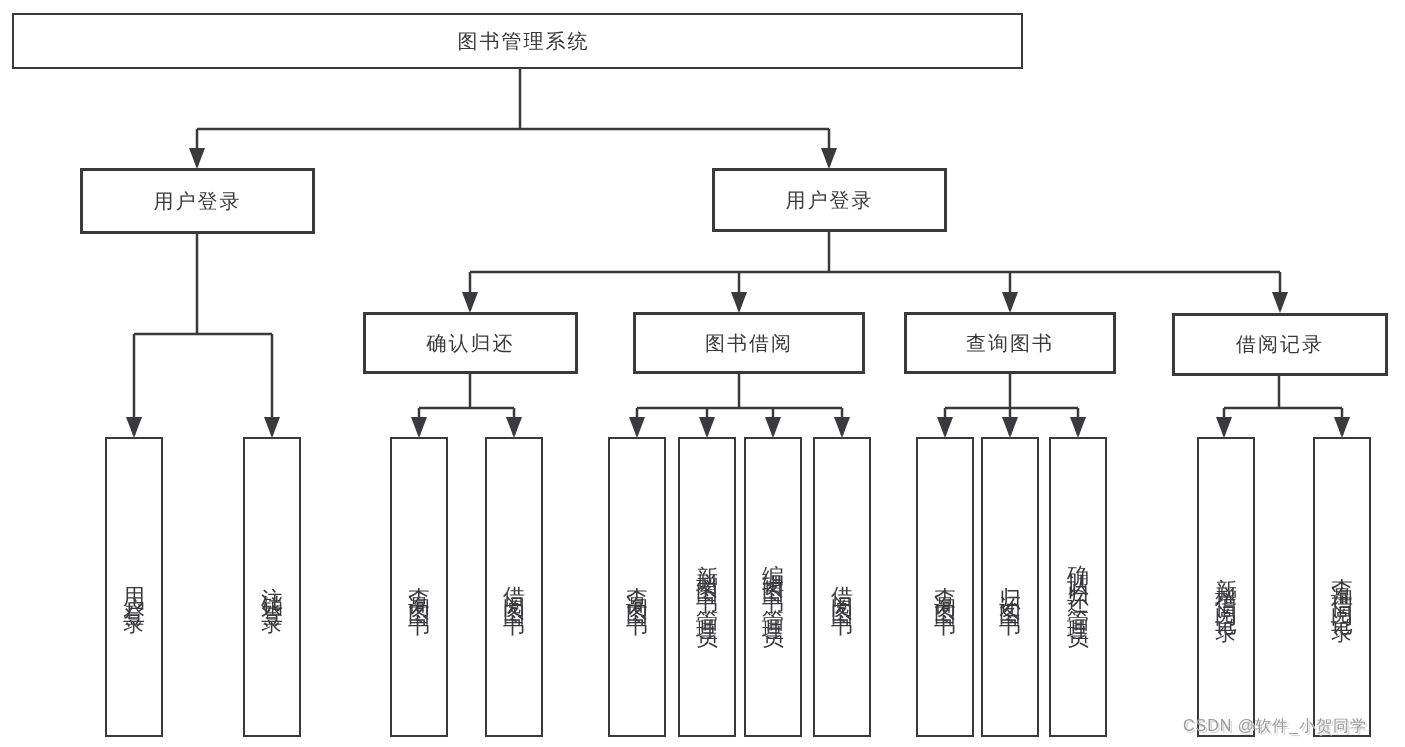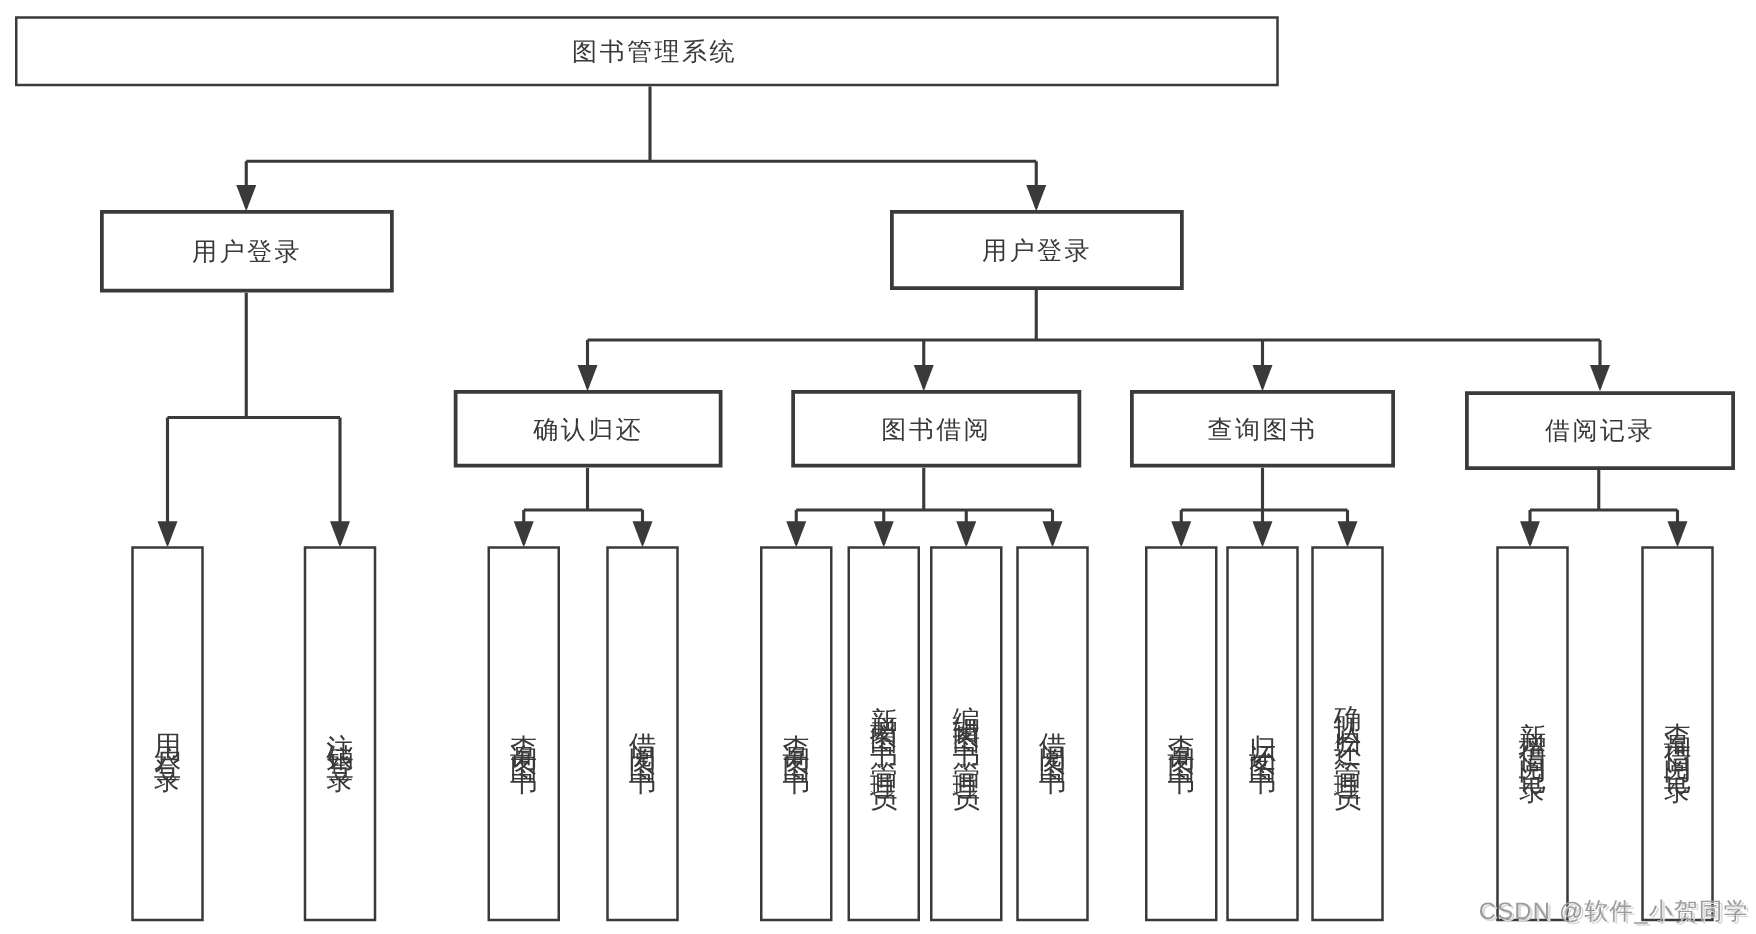--- a/index.html
+++ b/index.html
@@ -30,21 +30,21 @@
     border:2px solid #3a3a3c;
     color:#39393b;
     display:flex; align-items:center; justify-content:center;
     writing-mode:vertical-rl; text-orientation:mixed;
     font-size:22px; letter-spacing:9px; line-height:1;
     z-index:2;
   }
   .watermark {
     position:absolute;
     left:1183px; top:716px;
-    font-size:19px; letter-spacing:1px;
+    font-size:16px; letter-spacing:1px;
     color:#9c9c9c;
     text-shadow:2px 2px 0 #dadada;
     white-space:nowrap;
     z-index:3;
   }
 </style>
 </head>
 <body>
 
 <div class="canvas">

